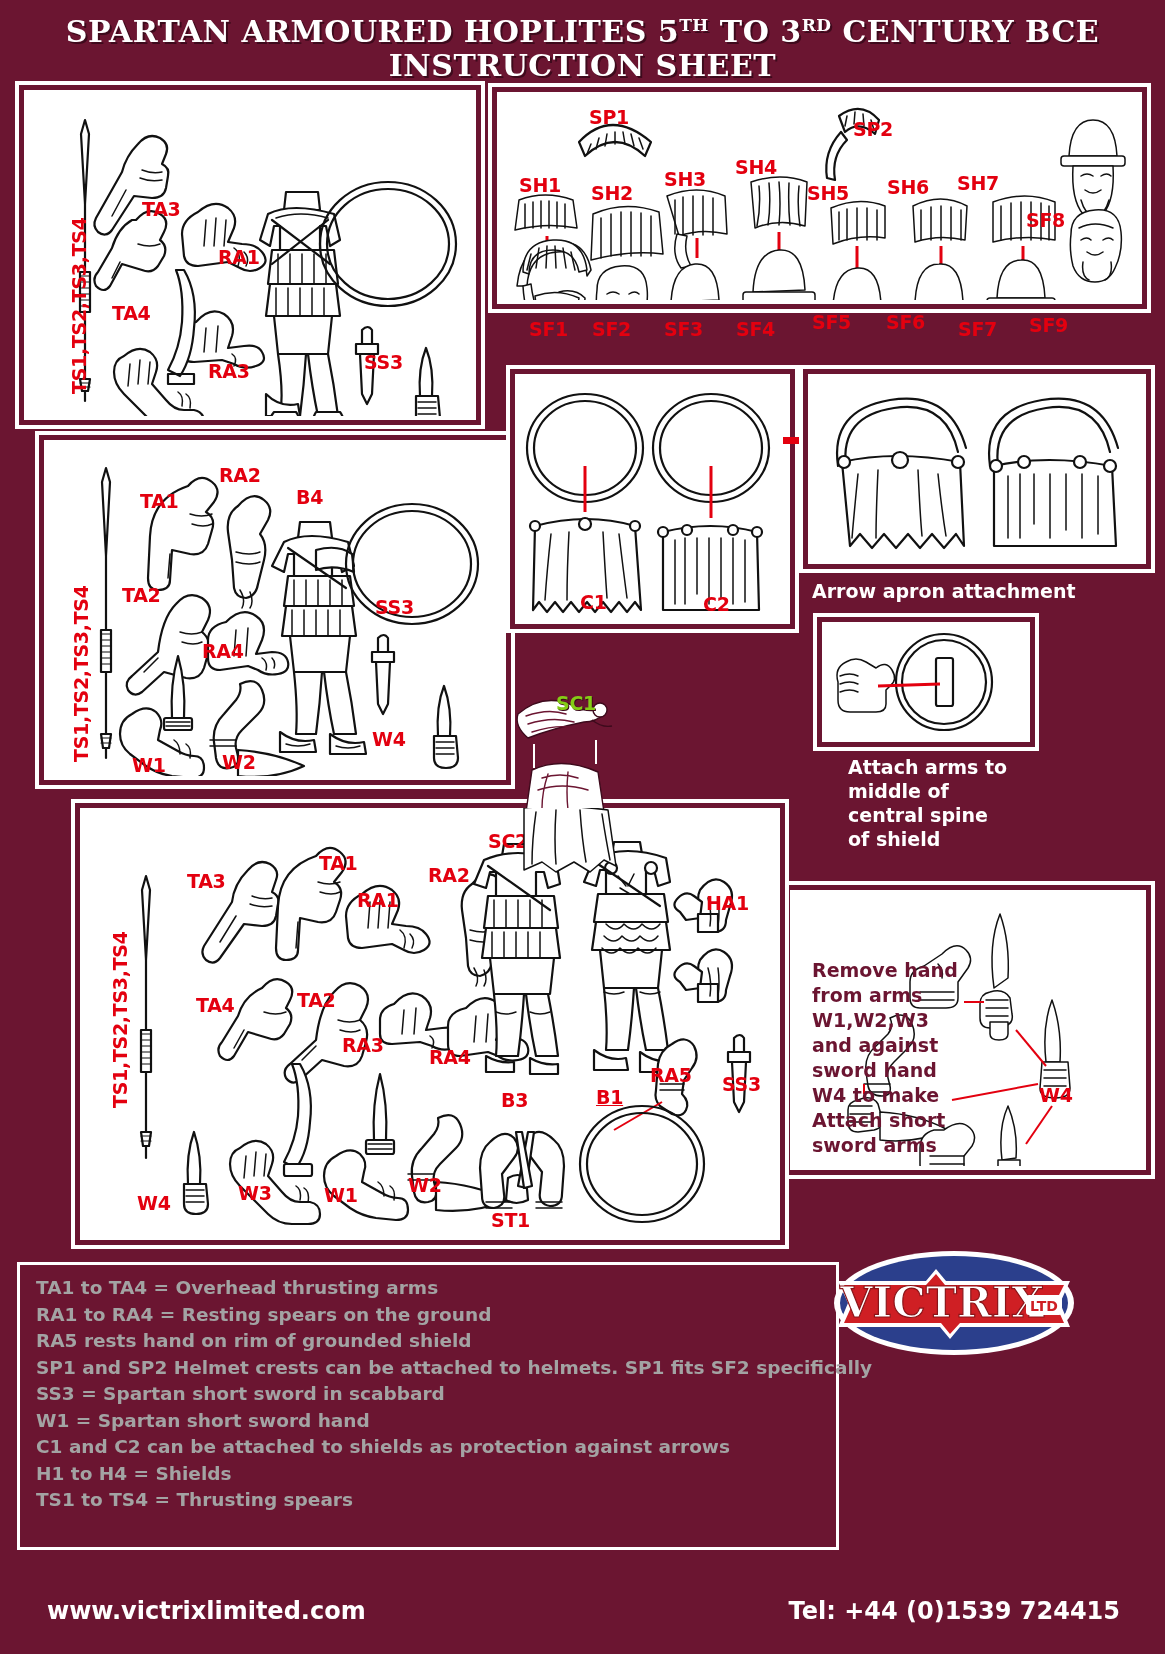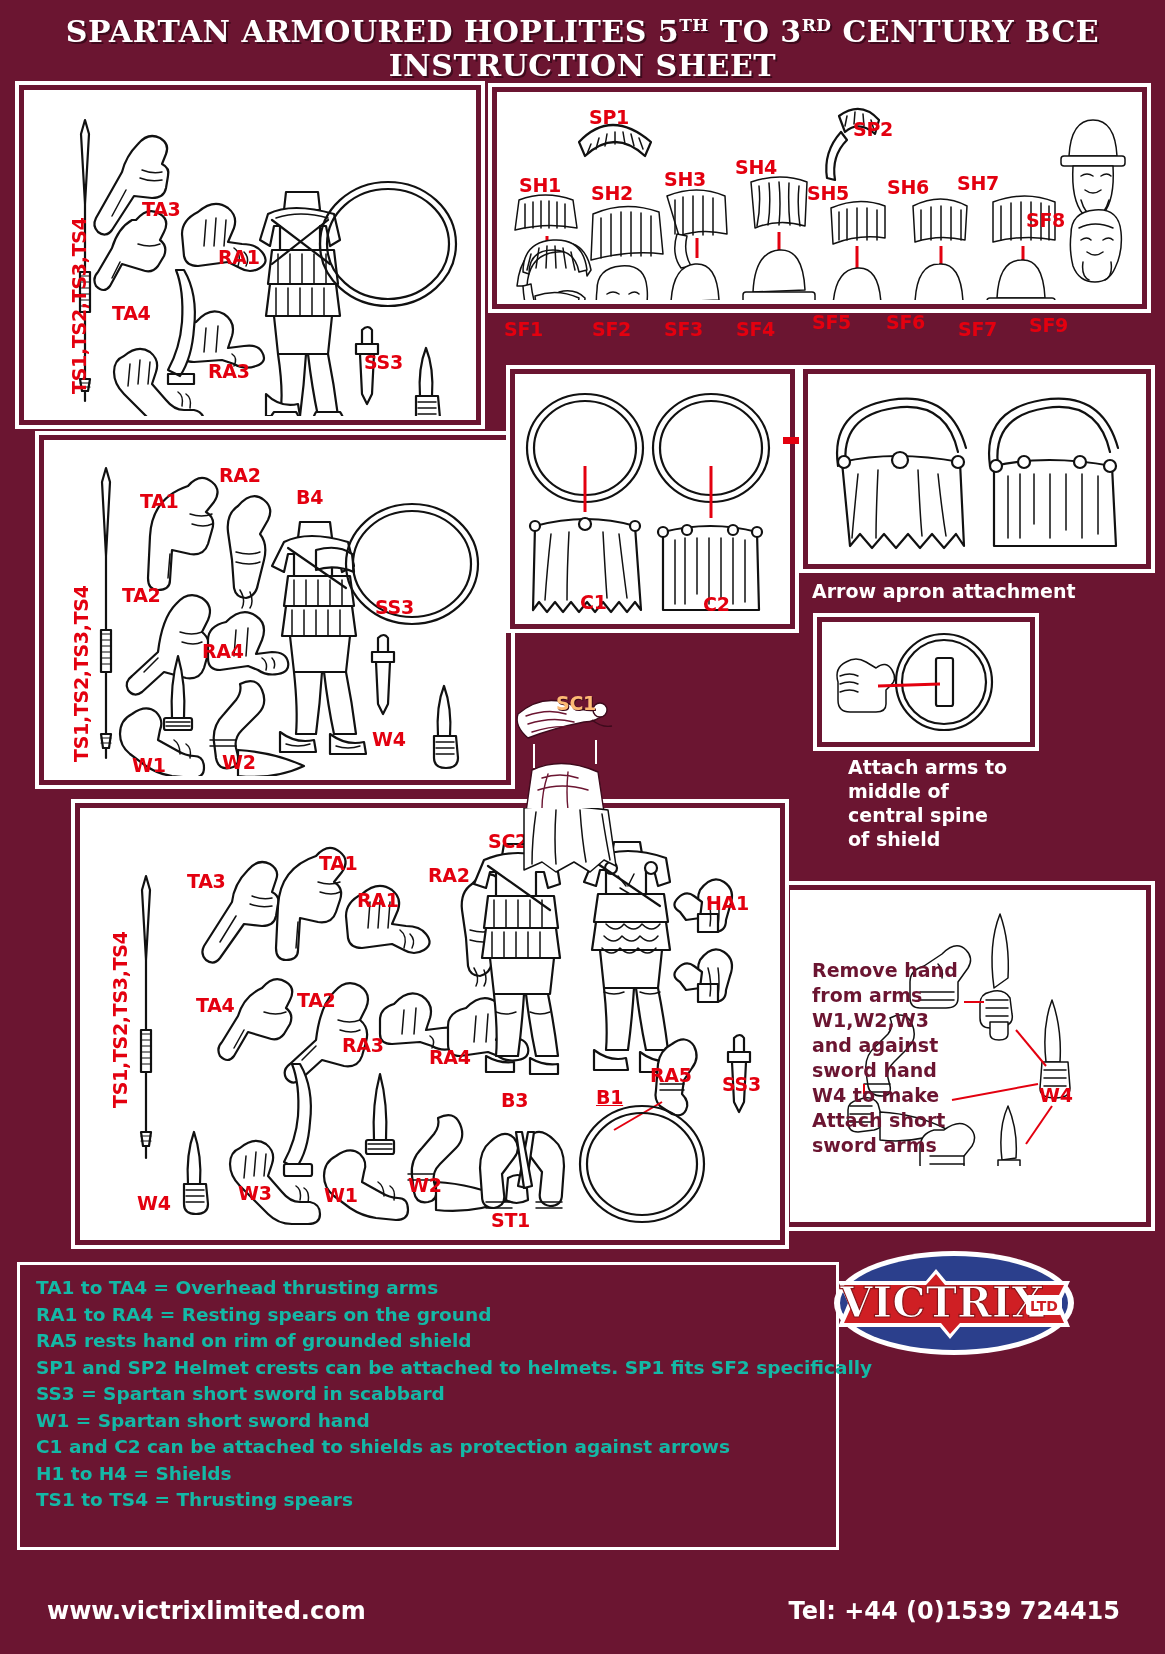--- a/index.html
+++ b/index.html
@@ -42,39 +42,39 @@
     font-size:19px;
     font-family:"DejaVu Sans", sans-serif;
     white-space:nowrap;
     letter-spacing:-.3px;
   }
   .lbl.vert{
     transform:rotate(-90deg);
     transform-origin:left top;
     font-size:19px;
   }
-  .lbl.white{color:#fdba74;text-shadow:1px 1px 0 #3d0a1c;}
+  .lbl.white{color:#84cc16;text-shadow:1px 1px 0 #3d0a1c;}
 
   
   .cap{
     position:absolute;color:#ffffff;font-weight:bold;
     font-size:19px;line-height:22px;
     font-family:"DejaVu Sans", sans-serif;
   }
 
   
   #legend{
     position:absolute;left:17px;top:1262px;width:822px;height:288px;
     border:3px solid #ffffff;box-sizing:border-box;
     background:#6b1531;
     padding:10px 14px 0 16px;
   }
   #legend ul{list-style:none;margin:0;padding:0;}
   #legend li{
-    color:#14b8a6;font-weight:bold;font-size:18.5px;line-height:26.5px;
+    color:#a3a3a3;font-weight:bold;font-size:18.5px;line-height:26.5px;
     white-space:nowrap;
     font-family:"DejaVu Sans", sans-serif;
   }
 
   
   #footerbar{
     position:absolute;left:0;top:1585px;width:1165px;height:69px;
   }
   #footerbar .url{
     position:absolute;left:47px;top:12px;color:#ffffff;
@@ -326,21 +326,21 @@
     </div>
     <div class="lbl" style="left:88px;top:10px;">SP1</div>
     <div class="lbl" style="left:352px;top:22px;">SP2</div>
     <div class="lbl" style="left:18px;top:78px;">SH1</div>
     <div class="lbl" style="left:90px;top:86px;">SH2</div>
     <div class="lbl" style="left:163px;top:72px;">SH3</div>
     <div class="lbl" style="left:234px;top:60px;">SH4</div>
     <div class="lbl" style="left:306px;top:86px;">SH5</div>
     <div class="lbl" style="left:386px;top:80px;">SH6</div>
     <div class="lbl" style="left:456px;top:76px;">SH7</div>
-    <div class="lbl" style="left:3px;top:222px;">SF1</div>
+    <div class="lbl" style="left:28px;top:222px;">SF1</div>
     <div class="lbl" style="left:91px;top:222px;">SF2</div>
     <div class="lbl" style="left:163px;top:222px;">SF3</div>
     <div class="lbl" style="left:235px;top:222px;">SF4</div>
     <div class="lbl" style="left:311px;top:215px;">SF5</div>
     <div class="lbl" style="left:385px;top:215px;">SF6</div>
     <div class="lbl" style="left:457px;top:222px;">SF7</div>
     <div class="lbl" style="left:525px;top:113px;">SF8</div>
     <div class="lbl" style="left:528px;top:218px;">SF9</div>
   </div>
 
@@ -530,21 +530,21 @@
       </svg>
     </div>
   </div>
   <div class="cap" style="left:848px;top:755px;width:300px;line-height:24px;">
     <span>Attach arms to</span><br>
     <span>middle of</span><br>
     <span>central spine</span><br>
     <span>of shield</span>
   </div>
 
-  <div class="panel" style="left:790px;top:890px;width:356px;height:332px;">
+  <div class="panel" style="left:790px;top:890px;width:356px;height:280px;">
     <div class="panel-inner">
       <svg class="art" width="348" height="272" viewBox="0 0 348 272">
 
         <g class="fillw-t">
           <path d="M148 60 q14 -14 24 -4 q8 8 2 18 l-10 14 l0 16 q0 10 -12 10 l-26 0 q-10 0 -10 -10 l0 -16 q0 -12 14 -16z"></path>
         </g>
         <path class="ln-t" d="M144 70 q6 6 4 14 M126 98 h34 M126 106 h34"></path>
 
         <g class="fillw-t">
           <path d="M196 98 q14 -4 20 6 l2 16 q2 10 -8 12 l-14 2 q-10 0 -10 -10 l0 -14 q0 -10 10 -12z"></path>

